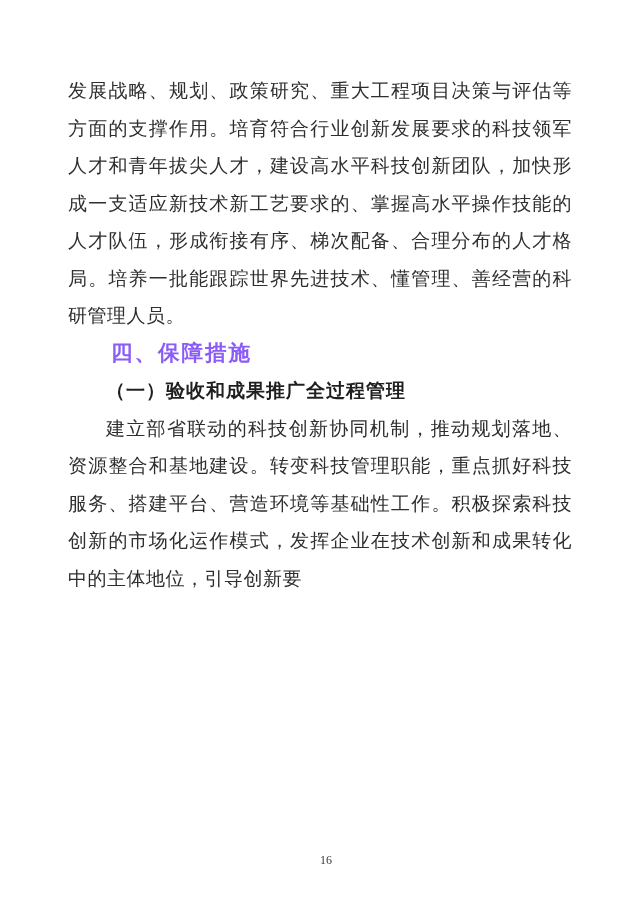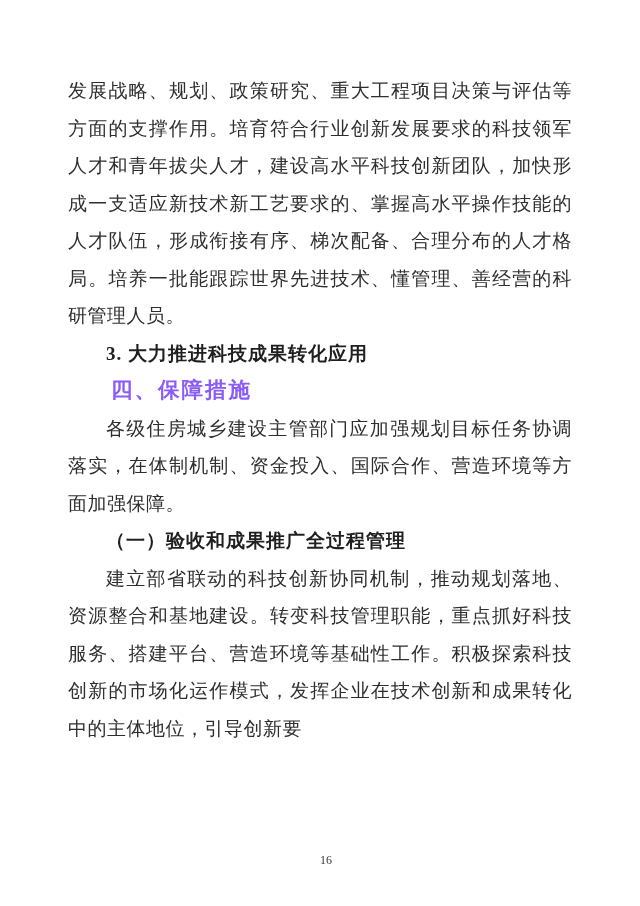--- a/index.html
+++ b/index.html
@@ -66,20 +66,18 @@
     font-family: "Liberation Serif", "DejaVu Serif", serif;
     padding-left: 12px;
   }
 </style>
 </head>
 <body>
 
 <div class="page">
   <div class="content">
     <p class="para-continue">发展战略、规划、政策研究、重大工程项目决策与评估等方面的支撑作用。培育符合行业创新发展要求的科技领军人才和青年拔尖人才，建设高水平科技创新团队，加快形成一支适应新技术新工艺要求的、掌握高水平操作技能的人才队伍，形成衔接有序、梯次配备、合理分布的人才格局。培养一批能跟踪世界先进技术、懂管理、善经营的科研管理人员。</p>
-    <p class="heading-num">3. 大力推进科技成果转化应用</p>
     <p class="heading-section">四、保障措施</p>
-    <p class="para-indent">各级住房城乡建设主管部门应加强规划目标任务协调落实，在体制机制、资金投入、国际合作、营造环境等方面加强保障。</p>
     <p class="heading-sub">（一）验收和成果推广全过程管理</p>
     <p class="para-indent">建立部省联动的科技创新协同机制，推动规划落地、资源整合和基地建设。转变科技管理职能，重点抓好科技服务、搭建平台、营造环境等基础性工作。积极探索科技创新的市场化运作模式，发挥企业在技术创新和成果转化中的主体地位，引导创新要</p>
   </div>
   <div class="page-footer">16</div>
 </div>
 
 </body></html>

